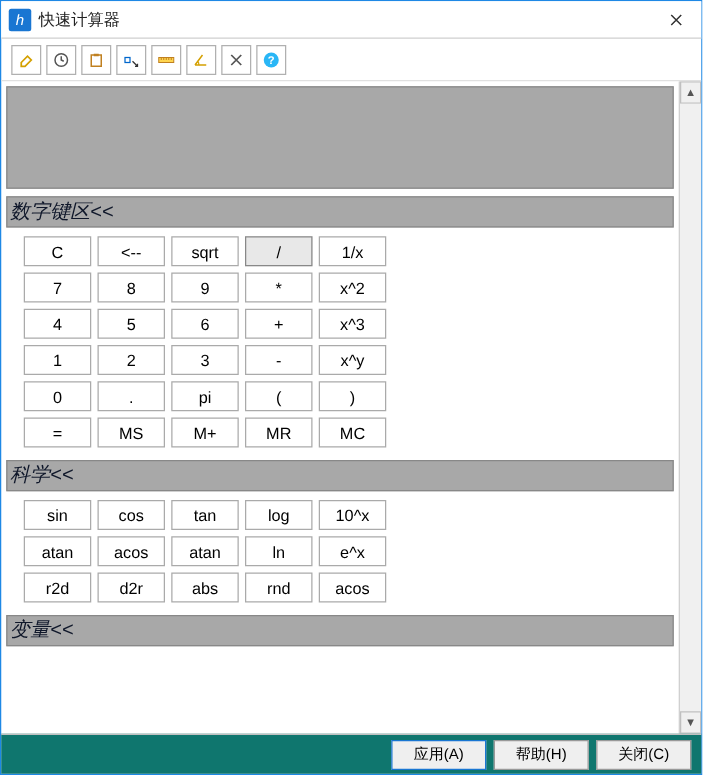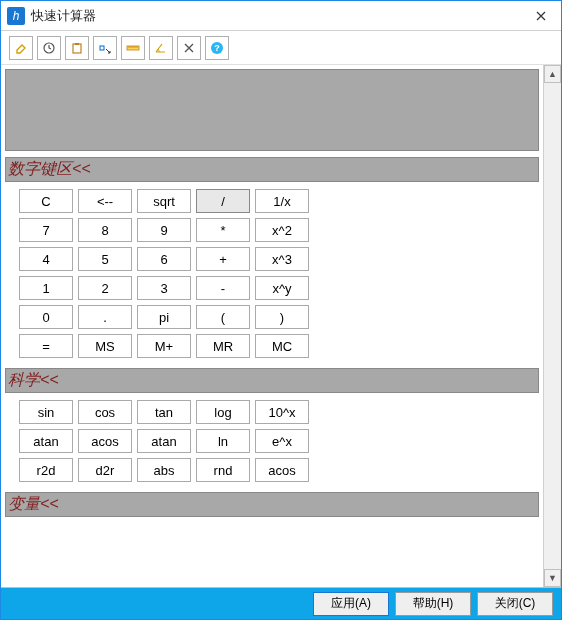--- a/index.html
+++ b/index.html
@@ -14,25 +14,25 @@
 .content { flex: 1; display: flex; overflow: hidden; }
 .main-area { flex: 1; overflow: auto; padding: 4px 4px 4px 4px; }
 .scrollbar { width: 18px; background: #f0f0f0; border-left: 1px solid #d0d0d0; display: flex; flex-direction: column; }
 .scroll-btn { height: 18px; background: #f0f0f0; border: 1px solid #c0c0c0; display: flex; align-items: center; justify-content: center; font-size: 9px; color: #555; cursor: pointer; }
 .scroll-track { flex: 1; background: #f0f0f0; }
 .display-area { height: 82px; background: #a8a8a8; border: 1px solid #888; }
 .input-wrap { margin-top: 4px; position: relative; }
 .highlight-box { position: absolute; left: -2px; top: -12px; width: 78px; height: 38px; border: 3px solid #e53935; pointer-events: none; }
 .expr-input { width: 100%; height: 24px; border: 1px solid #888; padding: 0 4px; font-size: 15px; font-family: Arial, sans-serif; outline: none; }
 .section { margin-top: 6px; }
-.section-header { background: #a8a8a8; color: #7f1d1d; font-size: 16px; padding: 1px 2px; font-style: italic; border: 1px solid #888; }
+.section-header { background: #a8a8a8; color: #0f172a; font-size: 16px; padding: 1px 2px; font-style: italic; border: 1px solid #888; }
 .keypad { display: grid; grid-template-columns: repeat(5, 54px); gap: 5px; padding: 7px 6px 4px 14px; }
 .key { height: 24px; border: 1px solid #aaa; background: #fff; display: flex; align-items: center; justify-content: center; font-size: 13px; cursor: pointer; font-family: Arial, sans-serif; }
 .key.active { background: #e8e8e8; border-color: #888; }
-.footer { height: 32px; border-top: 1px solid #c0c0c0; display: flex; justify-content: flex-end; align-items: center; padding: 0 8px; gap: 6px; background: #0ea5e9; }
+.footer { height: 32px; border-top: 1px solid #c0c0c0; display: flex; justify-content: flex-end; align-items: center; padding: 0 8px; gap: 6px; background: #0f766e; }
 .footer-btn { min-width: 76px; height: 24px; border: 1px solid #999; background: #efefef; font-size: 12px; cursor: pointer; font-family: "SimSun", Arial; padding: 0 6px; }
 .footer-btn.primary { border: 1px solid #1976d2; }
 svg { display: block; }
 </style>
 </head>
 <body>
 
 <div class="window">
   <div class="titlebar">
     <div class="titlebar-icon">h</div>

